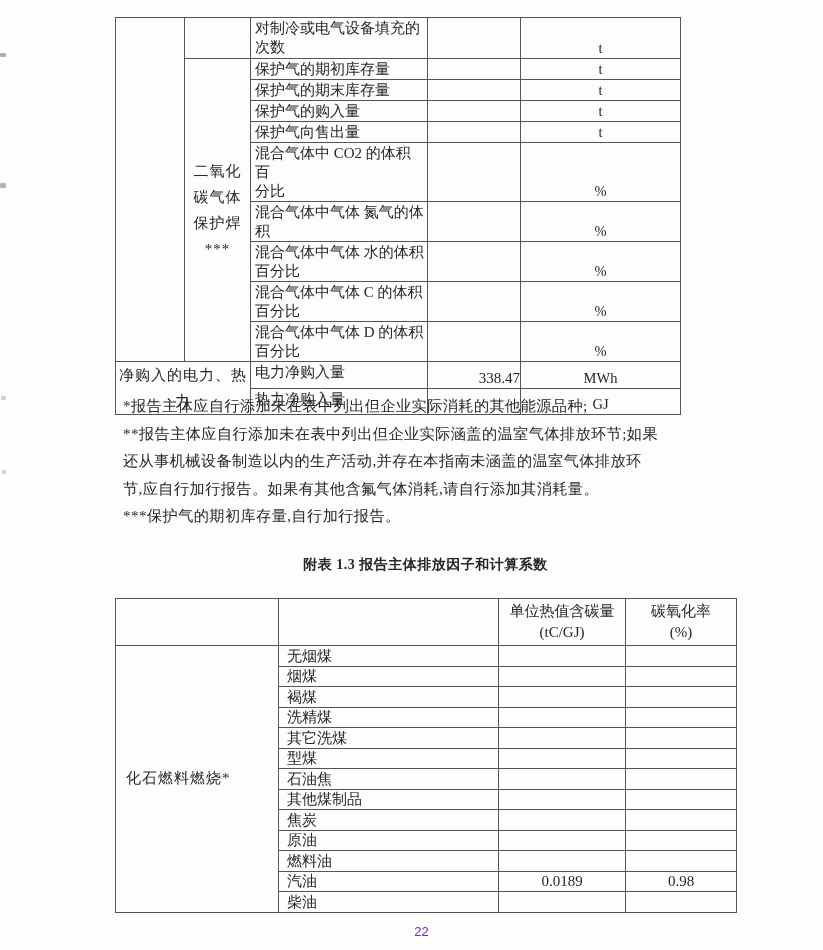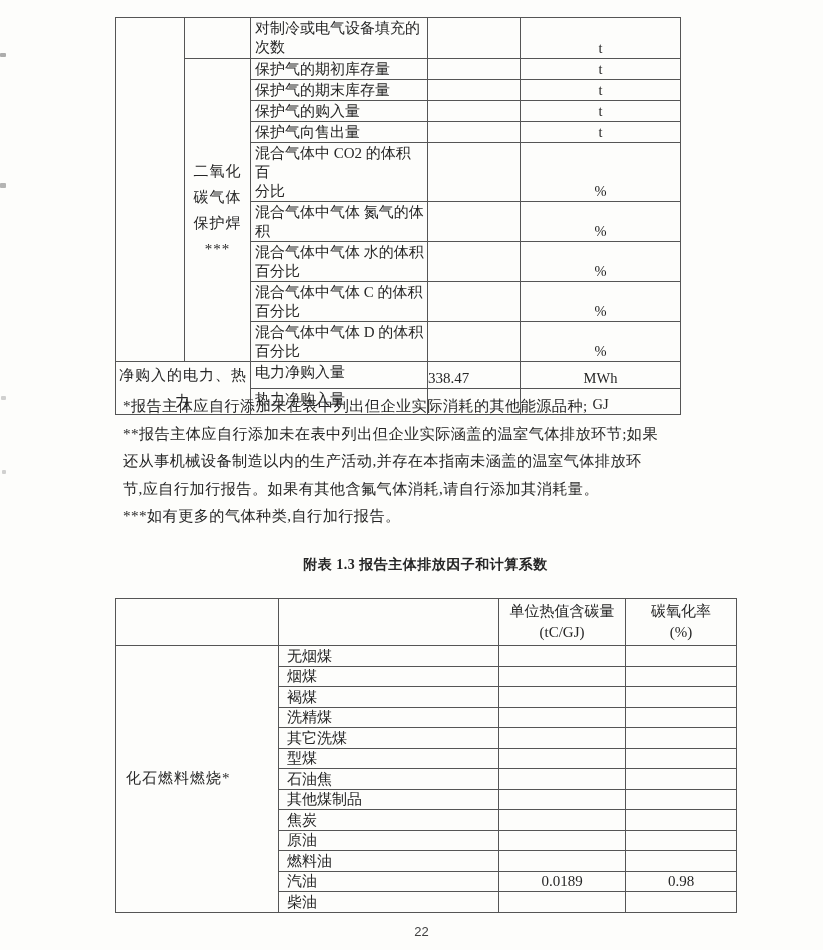--- a/index.html
+++ b/index.html
@@ -13,21 +13,21 @@
   }
   .page{position:relative;width:823px;height:729px;}
 
   table{border-collapse:collapse;table-layout:fixed;}
   td{border:1px solid #555;font-size:15px;overflow:hidden;padding:0;}
   .pre{white-space:pre-line;}
 
   
   #table1{position:absolute;left:115px;top:17px;width:565px;}
   #table1 td.label{text-align:left;vertical-align:top;padding:1px 2px 0 4px;line-height:19px;}
-  #table1 td.value{text-align:left;vertical-align:bottom;padding-bottom:1px;}
+  #table1 td.value{text-align:right;vertical-align:bottom;padding-bottom:1px;}
   #table1 td.unit{text-align:center;vertical-align:bottom;padding-bottom:2px;line-height:16px;font-size:14.5px;}
   #table1 td.cat{text-align:center;vertical-align:middle;line-height:26px;letter-spacing:1px;}
   .r41{height:41px}.r40{height:40px}.r20{height:20px}.r19{height:19px}
 
   
   #footnotes{position:absolute;left:123px;top:392px;width:560px;font-size:15.2px;}
   .fline{line-height:27.6px;white-space:nowrap;letter-spacing:0.4px;}
 
   
   #title2{position:absolute;left:115px;top:556px;width:621px;text-align:center;
@@ -36,21 +36,21 @@
   
   #table2{position:absolute;left:115px;top:598px;width:621px;}
   #table2 td.hcell{text-align:center;vertical-align:middle;line-height:21px;}
   #table2 td.cat{text-align:left;padding-left:10px;vertical-align:middle;letter-spacing:1px;}
   #table2 td.fuel{text-align:left;padding-left:8px;vertical-align:middle;line-height:18px;}
   #table2 td.value{text-align:center;vertical-align:middle;}
   .rh{height:47px}.r2{height:20.5px}
 
   
   #pagenum{position:absolute;top:924px;left:20px;width:803px;text-align:center;
-           font-size:13px;font-family:"Liberation Sans","DejaVu Sans",sans-serif;color:#404040;}
+           font-size:13px;font-family:"Liberation Sans","DejaVu Sans",sans-serif;color:#6d28d9;}
 
   
   .mark{position:absolute;background:#6b6b6b;border-radius:1px;}
   #mark1{left:0;top:53px;width:6px;height:4px;opacity:.55;}
   #mark2{left:0;top:183px;width:6px;height:5px;opacity:.5;}
   #mark3{left:1px;top:396px;width:5px;height:4px;opacity:.3;}
   #mark4{left:2px;top:470px;width:4px;height:4px;opacity:.3;}
 </style>
 </head>
 <body>
@@ -146,21 +146,21 @@
           <td class="unit">GJ</td>
         </tr>
       </tbody>
   </table>
 
   <div id="footnotes">
     <div class="fline">*报告主体应自行添加未在表中列出但企业实际消耗的其他能源品种;</div>
     <div class="fline">**报告主体应自行添加未在表中列出但企业实际涵盖的温室气体排放环节;如果</div>
     <div class="fline">还从事机械设备制造以内的生产活动,并存在本指南未涵盖的温室气体排放环</div>
     <div class="fline">节,应自行加行报告。如果有其他含氟气体消耗,请自行添加其消耗量。</div>
-    <div class="fline">***如有更多的气体种类,自行加行报告。</div>
+    <div class="fline">***保护气的期初库存量,自行加行报告。</div>
   </div>
 
   <div id="title2">附表 1.3 报告主体排放因子和计算系数</div>
 
   <table id="table2">
     <colgroup>
       <col style="width:163px">
         <col style="width:220px">
         <col style="width:127px">
         <col style="width:111px">

